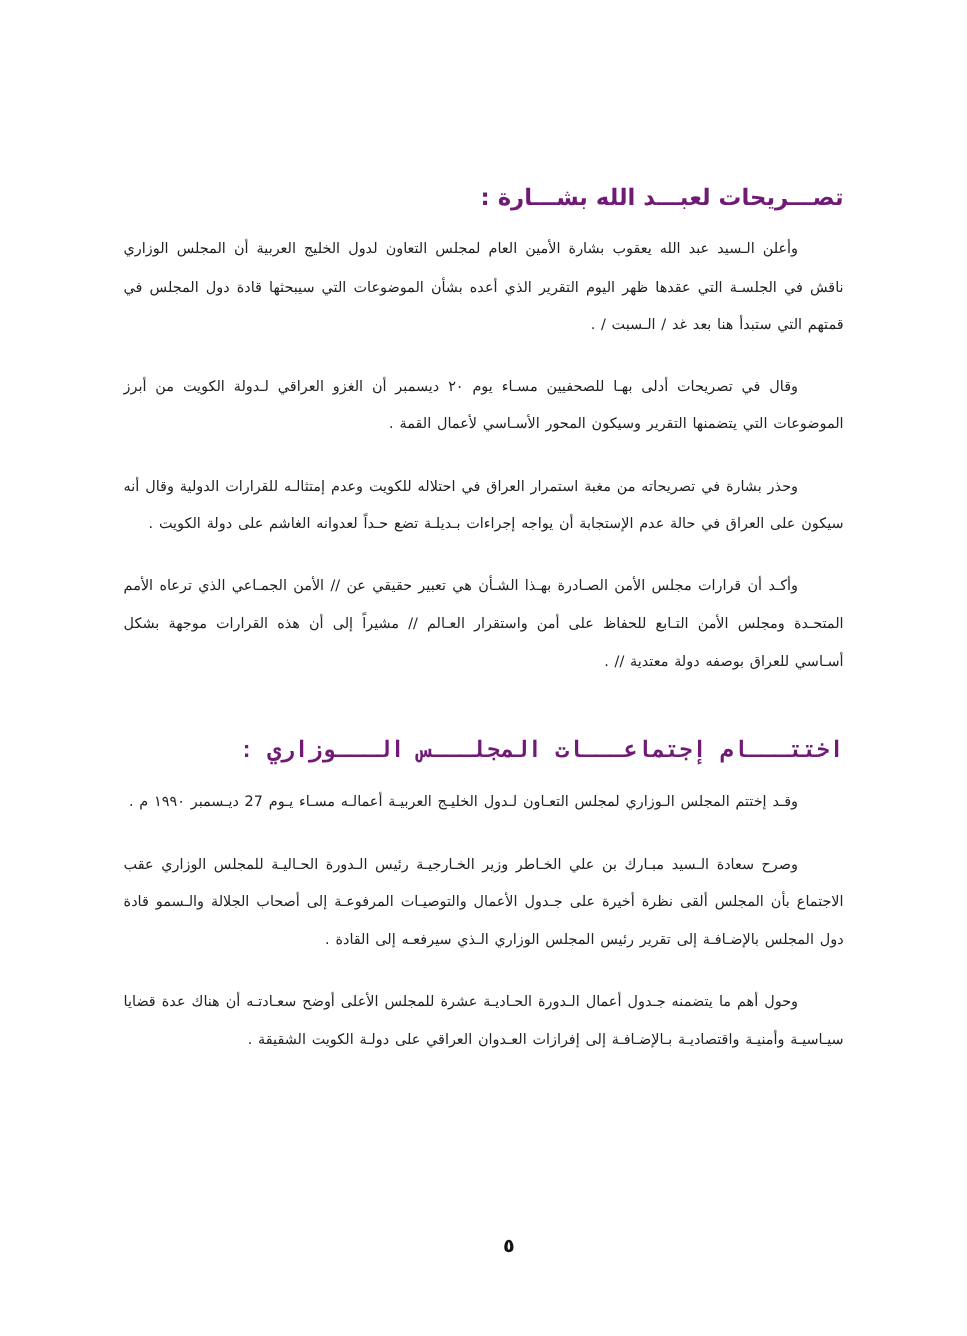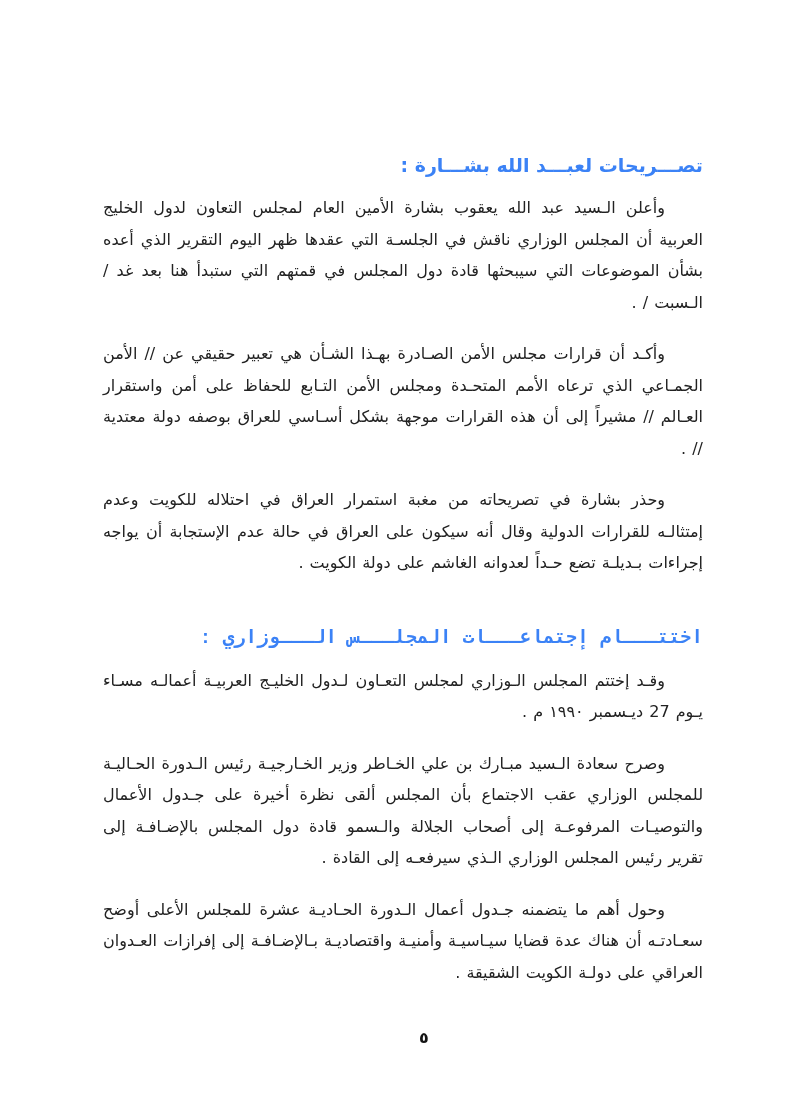--- a/index.html
+++ b/index.html
@@ -24,33 +24,33 @@
     top: 150px;
     left: 103px;
     width: 600px;
     direction: rtl;
     unicode-bidi: embed;
   }
 
   .section-heading {
     font-size: 19px;
     font-weight: bold;
-    color: #3b82f6;
+    color: #701a75;
     text-align: right;
     line-height: 30px;
     margin: 0 0 12px 0;
   }
 
   .section-heading.second {
     margin-top: 44px;
     font-family: Liberation Mono, monospace;
   }
 
   .paragraph {
-    font-size: 16px;
+    font-size: 12px;
     line-height: 31.5px;
     color: #222222;
     text-align: justify;
     text-align-last: right;
     text-indent: 38px;
     margin: 0 0 20px 0;
     word-spacing: 1px;
   }
 
   .page-number {
@@ -70,25 +70,26 @@
 <body>
 
 <div class="page">
 
   <div class="text-block">
 
     <h2 class="section-heading">تصـــريحات لعبـــد الله بشـــارة :</h2>
 
     <p class="paragraph">وأعلن الـسيد عبد الله يعقوب بشارة الأمين العام لمجلس التعاون لدول الخليج العربية أن المجلس الوزاري ناقش في الجلسـة التي عقدها ظهر اليوم التقرير الذي أعده بشأن الموضوعات التي سيبحثها قادة دول المجلس في قمتهم التي ستبدأ هنا بعد غد / الـسبت / .</p>
 
+    <p class="paragraph">وقال في تصريحات أدلى بهـا للصحفيين مسـاء يوم ٢٠ ديسمبر أن الغزو العراقي لـدولة الكويت من أبرز الموضوعات التي يتضمنها التقرير وسيكون المحور الأسـاسي لأعمال القمة .</p>
 
 
+    <p class="paragraph">وحذر بشارة في تصريحاته من مغبة استمرار العراق في احتلاله للكويت وعدم إمتثالـه للقرارات الدولية وقال أنه سيكون على العراق في حالة عدم الإستجابة أن يواجه إجراءات بـديلـة تضع حـداً لعدوانه الغاشم على دولة الكويت .</p>
+
     <p class="paragraph">وأكـد أن قرارات مجلس الأمن الصـادرة بهـذا الشـأن هي تعبير حقيقي عن // الأمن الجمـاعي الذي ترعاه الأمم المتحـدة ومجلس الأمن التـابع للحفاظ على أمن واستقرار العـالم // مشيراً إلى أن هذه القرارات موجهة بشكل أسـاسي للعراق بوصفه دولة معتدية // .</p>
-
-    <p class="paragraph">وحذر بشارة في تصريحاته من مغبة استمرار العراق في احتلاله للكويت وعدم إمتثالـه للقرارات الدولية وقال أنه سيكون على العراق في حالة عدم الإستجابة أن يواجه إجراءات بـديلـة تضع حـداً لعدوانه الغاشم على دولة الكويت .</p>
 
     <h2 class="section-heading second">اختتـــام إجتماعـــات المجلـــس الـــوزاري :</h2>
 
     <p class="paragraph">وقـد إختتم المجلس الـوزاري لمجلس التعـاون لـدول الخليـج العربيـة أعمالـه مسـاء يـوم 27 ديـسمبر ١٩٩٠ م .</p>
 
     <p class="paragraph">وصرح سعادة الـسيد مبـارك بن علي الخـاطر وزير الخـارجيـة رئيس الـدورة الحـاليـة للمجلس الوزاري عقب الاجتماع بأن المجلس ألقى نظرة أخيرة على جـدول الأعمال والتوصيـات المرفوعـة إلى أصحاب الجلالة والـسمو قادة دول المجلس بالإضـافـة إلى تقرير رئيس المجلس الوزاري الـذي سيرفعـه إلى القادة .</p>
 
     <p class="paragraph">وحول أهم ما يتضمنه جـدول أعمال الـدورة الحـاديـة عشرة للمجلس الأعلى أوضح سعـادتـه أن هناك عدة قضايا سيـاسيـة وأمنيـة واقتصاديـة بـالإضـافـة إلى إفرازات العـدوان العراقي على دولـة الكويت الشقيقة .</p>
 
   </div>

